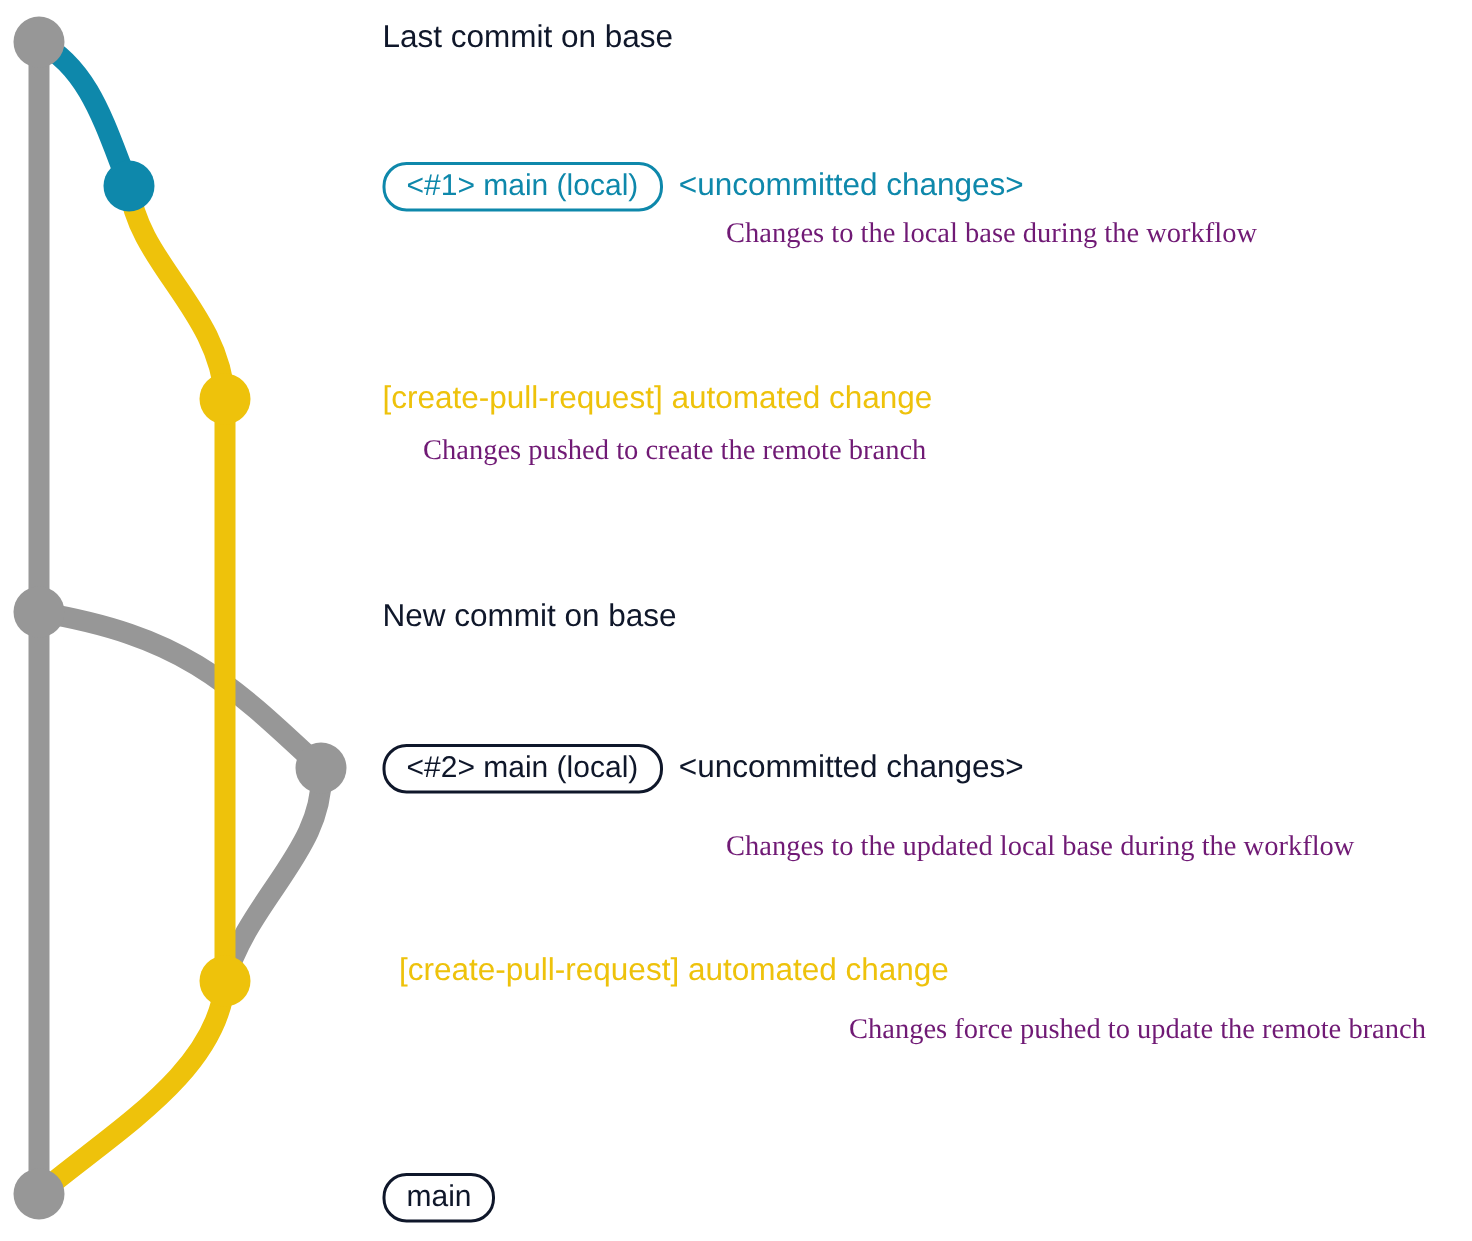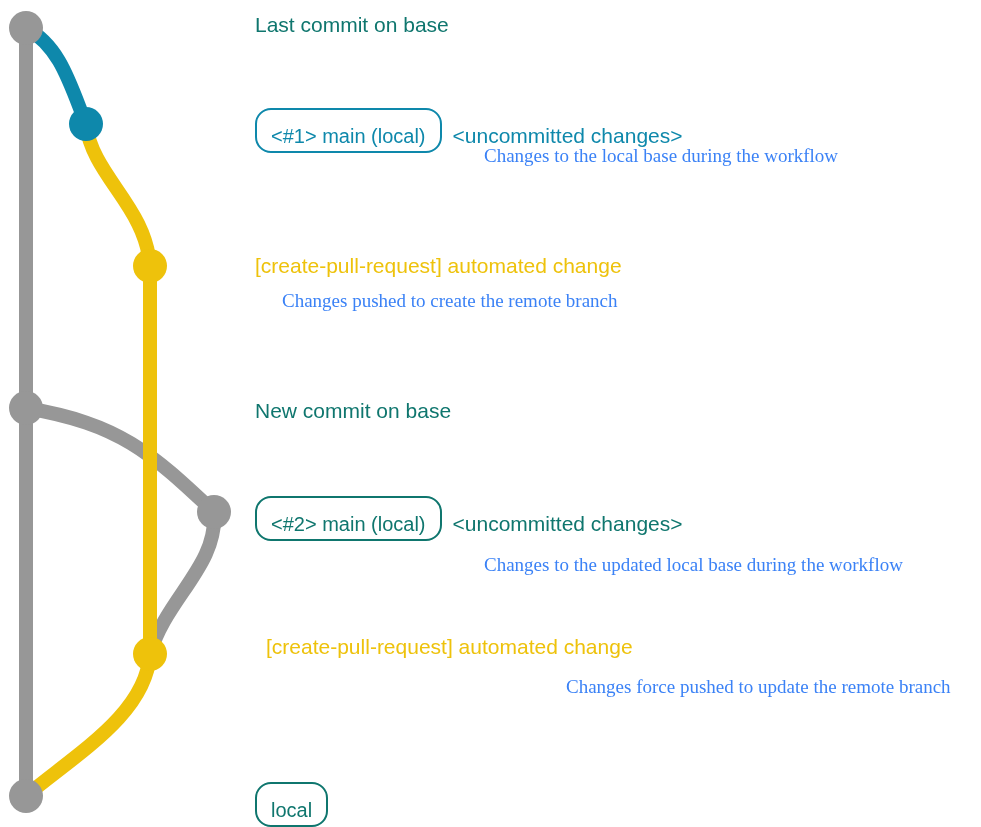--- a/index.html
+++ b/index.html
@@ -27,21 +27,21 @@
     position: absolute;
     display: flex;
     align-items: baseline;
     white-space: nowrap;
   }
   
   .ref-chip {
     display: inline-block;
     border: 2px solid currentColor;
     border-radius: 16px;
-    padding: 16px 14px 5px 14px;
+    padding: 4px 14px 5px 14px;
     font-size: 20px;
     line-height: 20px;
     font-family: "Liberation Sans", sans-serif;
     background: transparent;
   }
   .subject {
     font-size: 21px;
     line-height: 21px;
     font-family: Liberation Sans, sans-serif;
     margin-left: 11px;
@@ -49,25 +49,25 @@
   .subject-plain {
     font-size: 21px;
     line-height: 21px;
     font-family: "Liberation Sans", sans-serif;
   }
   .desc {
     position: absolute;
     font-family: "Liberation Serif", serif;
     font-size: 19px;
     line-height: 19px;
-    color: #3b82f6;
+    color: #701a75;
     white-space: nowrap;
   }
   
-  .c-gray  { color: #0f766e; }
+  .c-gray  { color: #0f172a; }
   .c-blue  { color: #0e88ab; }
   .c-amber { color: #eec20b; }
 </style>
 </head>
 <body>
 
 <svg id="graph-svg" viewBox="0 0 981 827" xmlns="http://www.w3.org/2000/svg">
 
   <path d="M 26 28 L 26 408 L 26 796" fill="none" stroke="#979797" stroke-width="14" stroke-linecap="round"></path>
 
@@ -114,14 +114,14 @@
   <span class="subject c-gray">&lt;uncommitted changes&gt;</span>
 </div>
 <div class="desc" style="left:484px; top:555px;text-align:right;">Changes to the updated local base during the workflow</div>
 
 <div class="row" style="left:255px; top:636px;">
   <span class="subject c-amber">[create-pull-request] automated change</span>
 </div>
 <div class="desc" style="left:566px; top:677px;">Changes force pushed to update the remote branch</div>
 
 <div class="row" style="left:255px; top:782px;">
-  <span class="ref-chip c-gray">local</span>
+  <span class="ref-chip c-gray">main</span>
 </div>
 
 </body></html>

